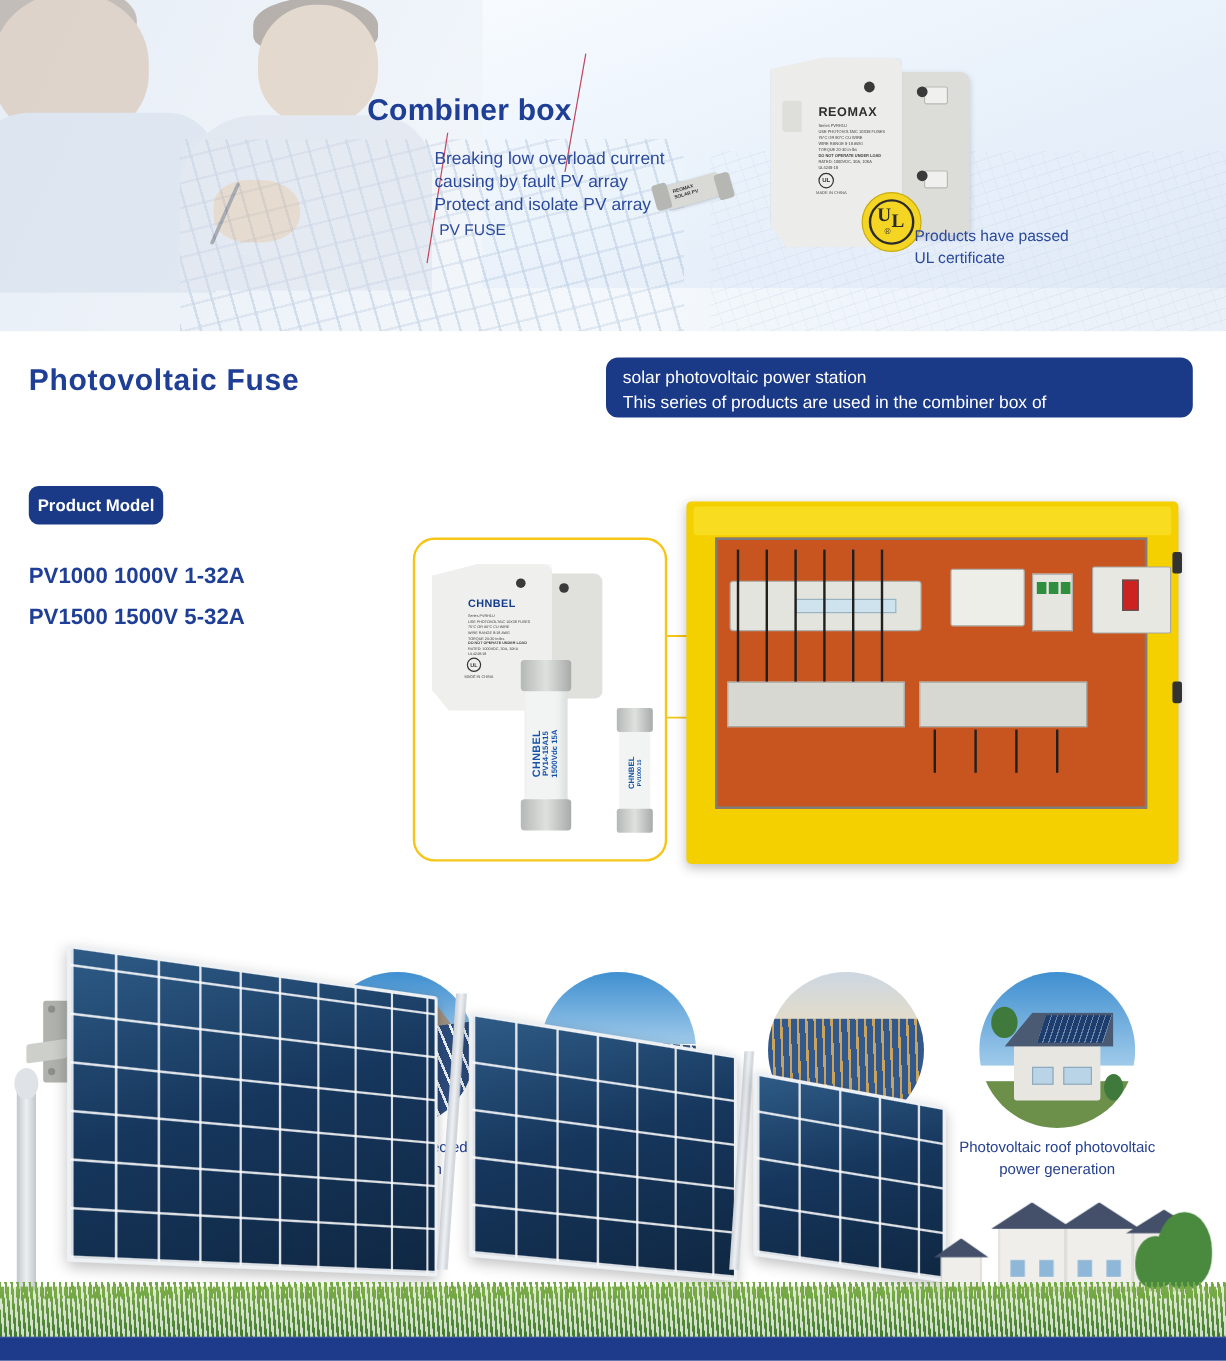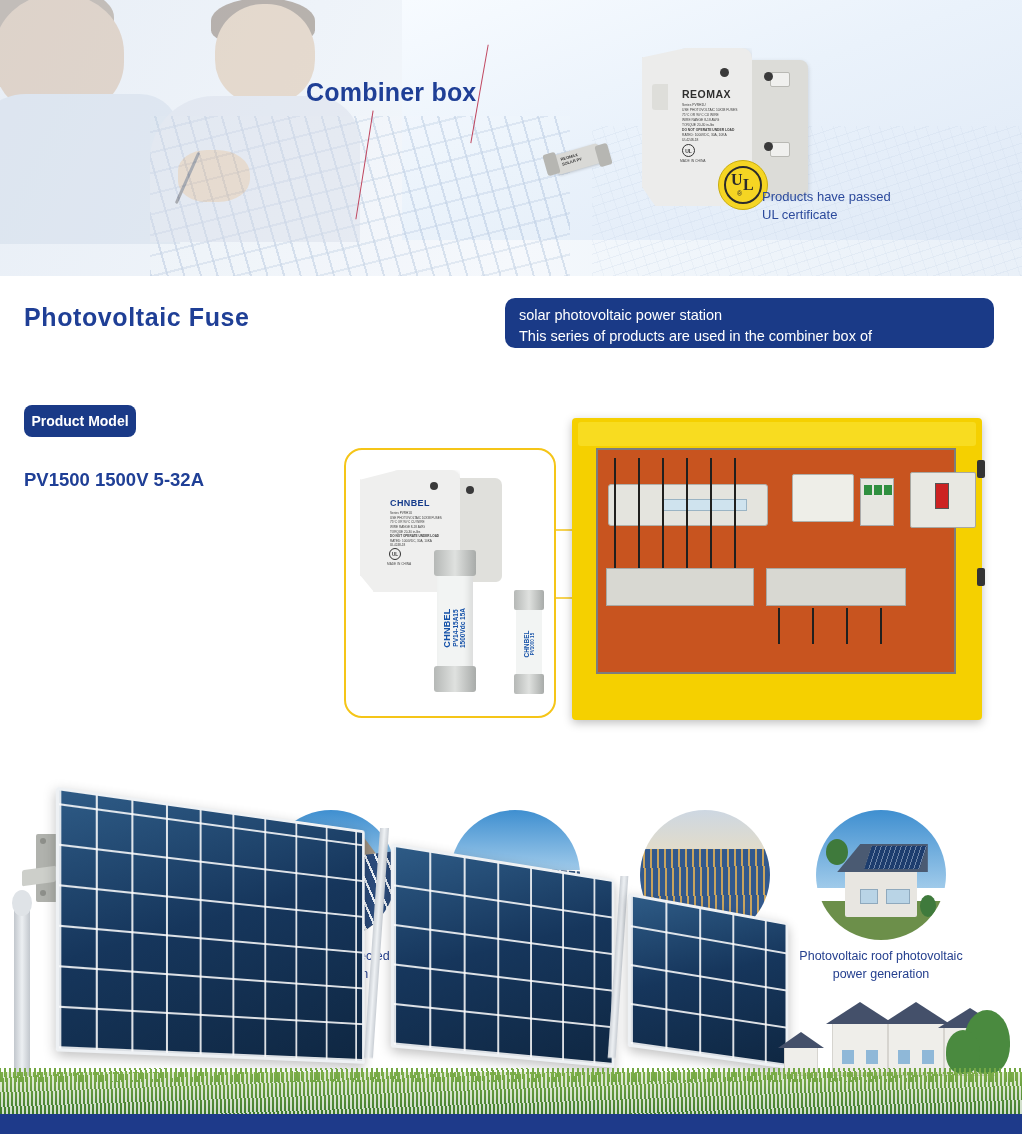--- a/index.html
+++ b/index.html
@@ -233,20 +233,26 @@
     <div class="hand"></div>
     <div class="pen"></div>
   </div>
 
   <div class="ptr ptr1"></div>
   <div class="ptr ptr2"></div>
 
   <div class="banner-title">
     <span>Combiner box</span>
   </div>
+  <div class="banner-sub">
+    <div>Breaking low overload current</div>
+    <div>causing by fault PV array</div>
+    <div>Protect and isolate PV array</div>
+    <div class="s4">PV FUSE</div>
+  </div>
 
   <div class="mini-fuse">
     <div class="mf-body"></div>
     <div class="mf-cap mf-c1"></div>
     <div class="mf-cap mf-c2"></div>
     <div class="mf-lbl">
       <div>REOMAX</div>
       <div>SOLAR PV</div>
     </div>
   </div>
@@ -290,20 +296,21 @@
 </div>
 
 <div class="page-title">Photovoltaic Fuse</div>
 <div class="blue-banner">
   <div>solar photovoltaic power station</div>
   <div>This series of products are used in the combiner box of</div>
 </div>
 
 <div class="model-badge">Product Model</div>
 <div class="models">
+  <div>PV1000  1000V 1-32A</div>
   <div>PV1500  1500V 5-32A</div>
 </div>
 
 <div class="prod-frame">
   <div class="ph-back"></div>
   <div class="ph-front">
     <div class="ph-brand">CHNBEL</div>
     <div class="ph-lines">
       <div>Series PVRH1U</div>
       <div>USE PHOTOVOLTAIC 10X38 FUSES</div>

